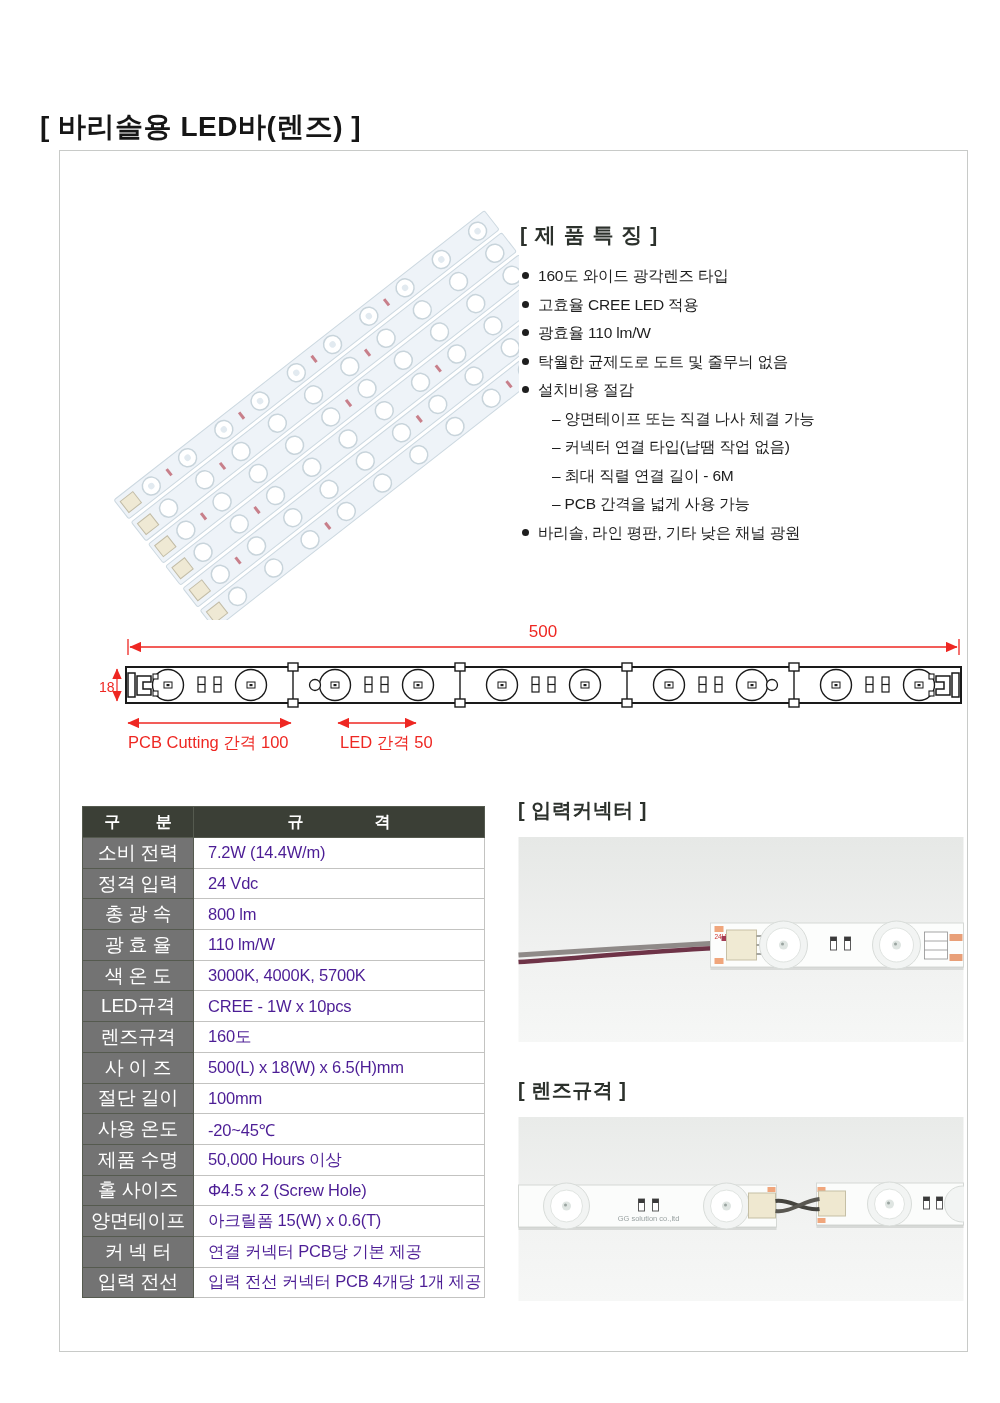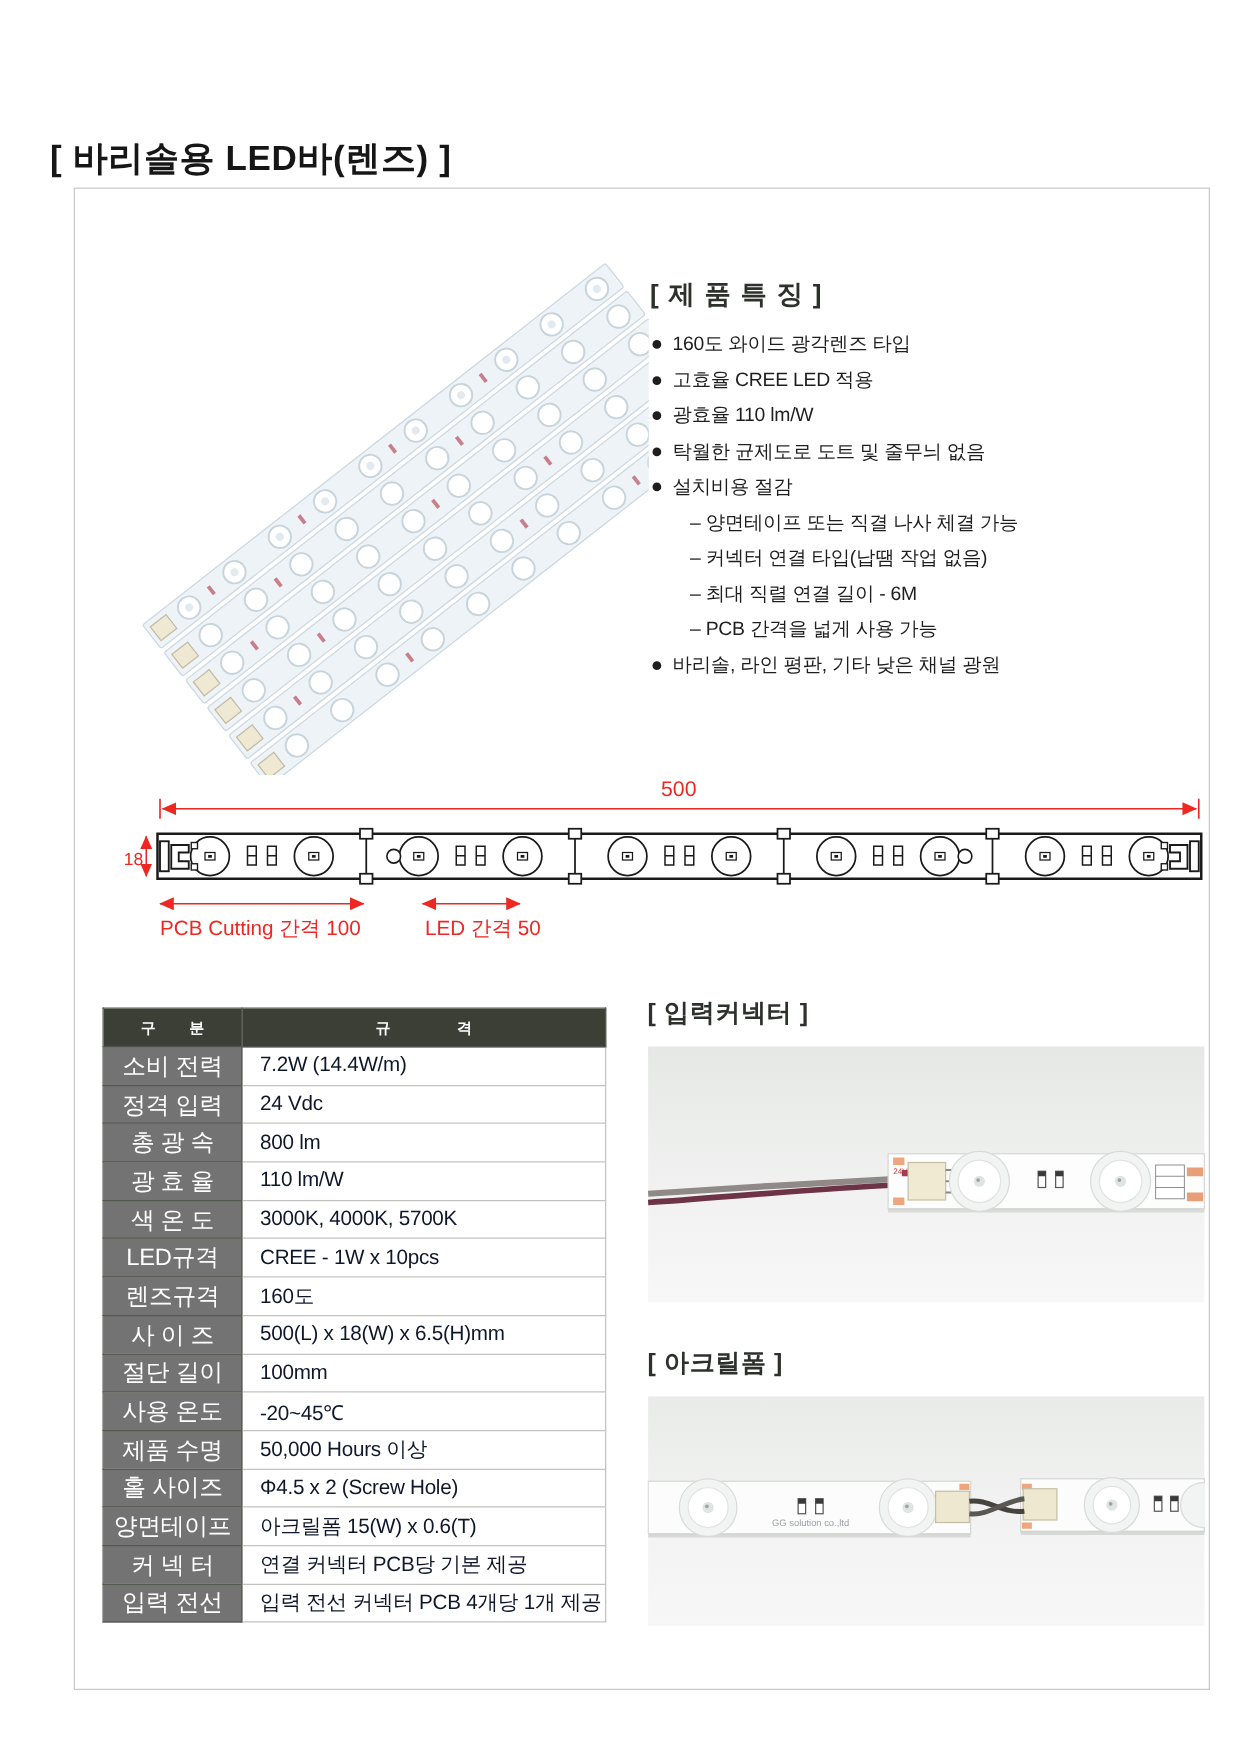--- a/index.html
+++ b/index.html
@@ -19,24 +19,24 @@
   .features ul { list-style:none; }
   .features li.main { position:relative; padding-left:18px; font-size:15.5px; line-height:18px; color:#1e1e1e; margin-bottom:10.5px; letter-spacing:-0.2px; }
   .features li.main::before { content:""; position:absolute; left:2px; top:5px; width:7px; height:7px; border-radius:50%; background:#1e1e1e; }
   .features li.sub { padding-left:32px; font-size:15.5px; line-height:18px; color:#1e1e1e; margin-bottom:10.5px; letter-spacing:-0.2px; }
 
   
   .diagram { position:absolute; left:38px; top:466px; width:872px; height:142px;text-align:center; }
 
   
   .spec-table { position:absolute; left:22px; top:655px; border-collapse:collapse; width:403px; }
-  .spec-table th { background:#3b3f36; color:#ffffff; font-size:12px; font-weight:700; height:31px; border:1px solid #555a4f; white-space:pre; text-align:center; }
+  .spec-table th { background:#3b3f36; color:#ffffff; font-size:16px; font-weight:700; height:31px; border:1px solid #555a4f; white-space:pre; text-align:center; }
   .spec-table td { height:30.7px; }
   .spec-table td.rlabel { background:#737373; color:#fff; width:111px; text-align:center; font-size:19px; border:1px solid #555a4f; white-space:pre; letter-spacing:-0.2px; }
-  .spec-table td.rvalue { background:#fff; color:#0f172a; font-size:16.5px; padding-left:14px; border:1px solid #c3c3c1; letter-spacing:-0.2px; }
+  .spec-table td.rvalue { background:#fff; color:#4c1d95; font-size:16.5px; padding-left:14px; border:1px solid #c3c3c1; letter-spacing:-0.2px; }
 
   
   .right-col { position:absolute; left:458px; top:646px; width:446px; }
   .right-col h2 { font-size:20px; font-weight:700; color:#2c312c; letter-spacing:0.5px; }
   .conn-photo { display:block; margin-top:13px; }
   .h2-link { margin-top:35px; }
   .link-note { margin-top:12px; font-size:16.5px; color:#1c1c1c; letter-spacing:-0.2px; }
 
   svg text { font-family:"Liberation Sans", sans-serif; }
 </style>
@@ -401,21 +401,21 @@
         <circle cx="378" cy="108" r="17" fill="#ffffff" stroke="#e0e4e1"></circle>
         <circle cx="378" cy="108" r="4.5" fill="#dfe5e2"></circle>
           <circle cx="377" cy="107" r="1.5" fill="#9aa4a0"></circle>
         <rect x="406" y="95" width="23" height="27" fill="#ffffff" stroke="#8f8f8f" stroke-width="0.8"></rect>
         <line x1="406" y1="104" x2="429" y2="104" stroke="#8f8f8f" stroke-width="0.8"></line>
         <line x1="406" y1="113" x2="429" y2="113" stroke="#8f8f8f" stroke-width="0.8"></line>
         <rect x="431" y="97" width="13" height="7" fill="#e89f78"></rect>
         <rect x="431" y="117" width="13" height="7" fill="#e89f78"></rect>
       </svg>
 
-      <h2 class="h2-link">[ 아크릴폼 ]</h2>
+      <h2 class="h2-link">[ 렌즈규격 ]</h2>
 
       <svg class="conn-photo" width="446" height="184" viewBox="0 0 445 184">
         <defs>
           <linearGradient id="pbg2" x1="0" y1="0" x2="0" y2="1">
             <stop offset="0" stop-color="#e9ebe9"></stop>
               <stop offset="0.5" stop-color="#f1f2f1"></stop>
               <stop offset="1" stop-color="#f6f7f6"></stop>
           </linearGradient>
         </defs>
         <rect width="445" height="184" fill="url(#pbg2)"></rect>

